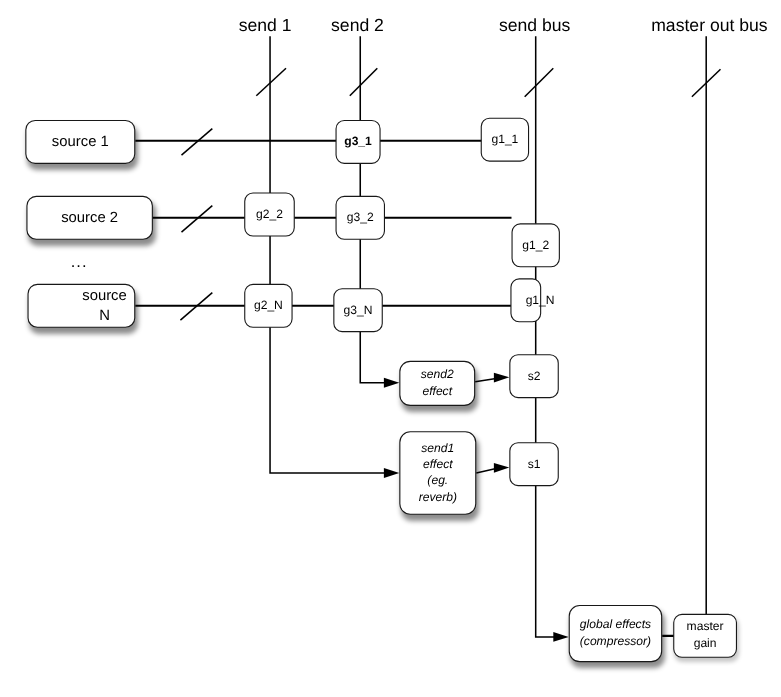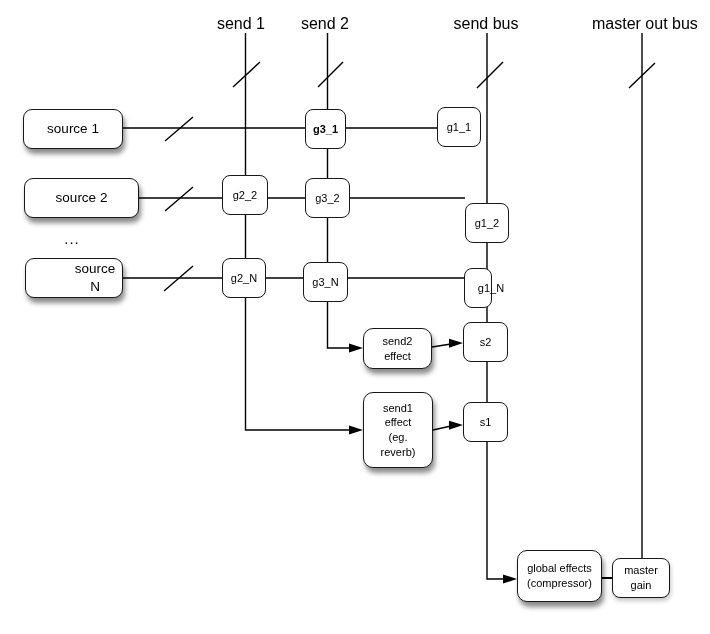--- a/index.html
+++ b/index.html
@@ -35,20 +35,21 @@
     color:#000;
   }
   .src {
     font-size:13.5px;
     border-radius:9px;
     box-shadow:2px 5px 5px rgba(0,0,0,0.45);
   }
   .fx {
     border-radius:10px;
     box-shadow:2px 5px 5px rgba(0,0,0,0.45);
+    font-style:italic;
   }
   .lightshadow { box-shadow:1px 3px 4px rgba(0,0,0,0.22); }
   .ellipsis {
     position:absolute;
     font-size:15px;
     letter-spacing:1px;
     text-align:center;
   }
 </style>
 </head>
@@ -99,21 +100,21 @@
 
   <div class="node" style="left:305px; top:109px; width:41px; height:40px;font-weight:bold;">g3_1</div>
   <div class="node" style="left:437px; top:107px; width:44px; height:40px;">g1_1</div>
 
   <div class="node" style="left:222px; top:175px; width:46px; height:40px;">g2_2</div>
   <div class="node" style="left:305px; top:178px; width:45px; height:40px;">g3_2</div>
   <div class="node" style="left:465px; top:173px; width:44px; height:40px;margin-top:30px;">g1_2</div>
 
   <div class="node" style="left:222px; top:258px; width:44px; height:40px;">g2_N</div>
   <div class="node" style="left:303px; top:262px; width:45px; height:40px;">g3_N</div>
-  <div class="node" style="left:464px; top:268px; width:25px; height:40px;padding-left:26px;">g1_N</div>
+  <div class="node" style="left:464px; top:253px; width:25px; height:40px;padding-left:26px;">g1_N</div>
 
   <div class="node fx" style="left:363px; top:328px; width:69px; height:41px;">send2
 effect</div>
   <div class="node" style="left:463px; top:322px; width:45px; height:40px;">s2</div>
   <div class="node fx" style="left:363px; top:392px; width:70px; height:76px;">send1
 effect
 (eg.
 reverb)</div>
   <div class="node" style="left:463px; top:402px; width:45px; height:40px;">s1</div>
 

